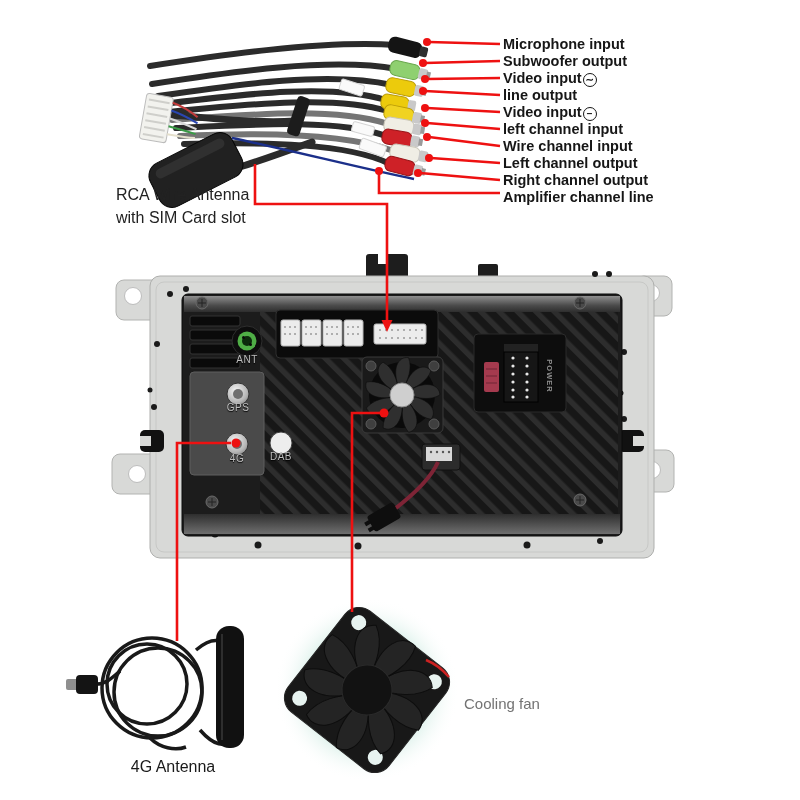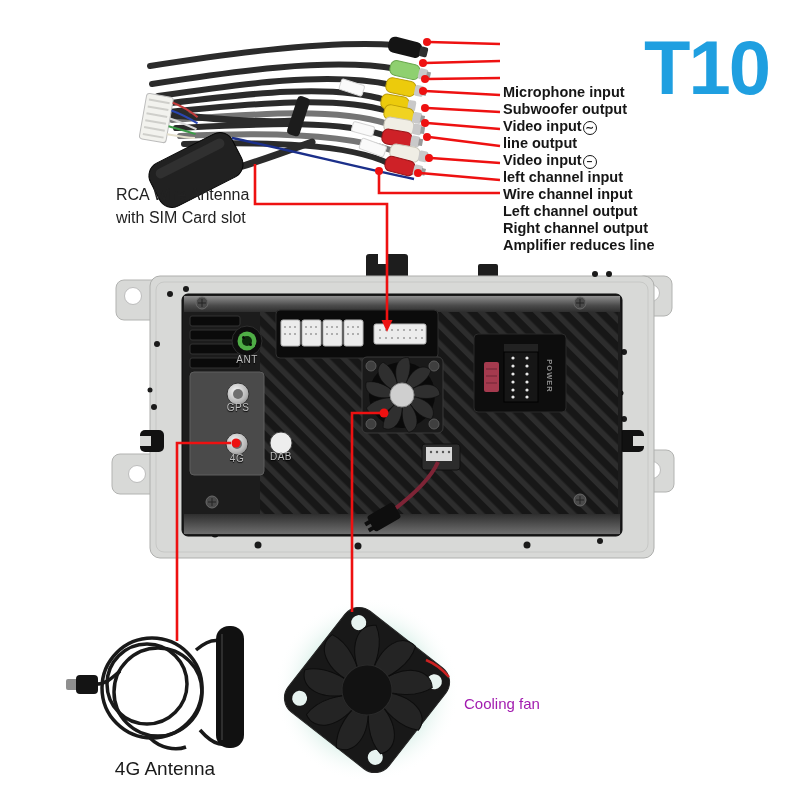--- a/index.html
+++ b/index.html
@@ -1,31 +1,31 @@
 <!DOCTYPE html>
 <html><head>
 <meta charset="utf-8">
 <style>
   html,body{margin:0;padding:0;background:#ffffff;width:800px;height:800px;overflow:hidden;
     font-family:"Liberation Sans",sans-serif;}
   #stage{position:relative;width:800px;height:800px;background:#fff;}
   #art{position:absolute;left:0;top:0;}
   .txt{position:absolute;white-space:nowrap;color:#1b1b1b;}
   .model-badge{left:644px;top:24px;font-size:76px;font-weight:bold;color:#1f9fe0;letter-spacing:-2px;}
-  .conn-label{left:503px;font-size:14.5px;font-weight:600;line-height:16px;color:#161616;margin-top:48px;}
+  .conn-label{left:503px;font-size:14.5px;font-weight:600;line-height:16px;color:#161616;}
   .sym{display:inline-block;width:12px;height:12px;border:1.5px solid #161616;border-radius:50%;
     font-size:10px;line-height:11px;text-align:center;margin-left:1px;vertical-align:0px;font-weight:700;}
   .sym:empty{display:none;}
   .caption{font-size:16px;color:#222;}
   .engraved{font-size:10px;font-weight:normal;color:#bdbdbd;transform:translateX(-50%);
     text-shadow:0 1px 1px #000;letter-spacing:0.5px;}
   .power-label{font-size:7.5px;font-weight:bold;color:#8f8f8f;letter-spacing:1px;
     transform:translate(-50%,-50%) rotate(90deg);}
-  .antenna-caption{font-size:19px;transform:translateX(-50%);color:#1a1a1a;}
-  .fan-caption{font-size:15px;color:#a21caf;}
+  .antenna-caption{font-size:16px;transform:translateX(-50%);color:#1a1a1a;margin-left:8px;}
+  .fan-caption{font-size:15px;color:#737373;}
 </style>
 </head>
 <body>
 
 <div id="stage">
 
 <svg id="art" width="800" height="800" viewBox="0 0 800 800">
   <defs>
     <pattern id="hatch" width="13" height="13" patternUnits="userSpaceOnUse" patternTransform="rotate(-45)">
       <rect width="13" height="13" fill="#171717"></rect>
@@ -396,32 +396,31 @@
     <circle cx="427" cy="137" r="4"></circle>
         <circle cx="429" cy="158" r="4"></circle>
         <circle cx="418" cy="173" r="4"></circle>
     <circle cx="379" cy="171" r="4"></circle>
     <circle cx="236" cy="443" r="4.5"></circle>
     <circle cx="384" cy="413" r="4.5"></circle>
     <polygon points="387,332 381.5,320 392.5,320"></polygon>
   </g>
 </svg>
 
-  <div class="txt model-badge">T10</div>
 
   <div class="txt conn-label" style="top:36px"><span>Microphone input</span></div>
   <div class="txt conn-label" style="top:53px"><span>Subwoofer output</span></div>
   <div class="txt conn-label" style="top:70px"><span>Video input</span><span class="sym">∼</span></div>
   <div class="txt conn-label" style="top:87px"><span>line output</span></div>
   <div class="txt conn-label" style="top:104px"><span>Video input</span><span class="sym">−</span></div>
   <div class="txt conn-label" style="top:121px"><span>left channel input</span></div>
   <div class="txt conn-label" style="top:138px"><span>Wire channel input</span></div>
   <div class="txt conn-label" style="top:155px"><span>Left channel output</span></div>
   <div class="txt conn-label" style="top:172px"><span>Right channel output</span></div>
-  <div class="txt conn-label" style="top:189px"><span>Amplifier reduces line</span></div>
+  <div class="txt conn-label" style="top:189px"><span>Amplifier channel line</span></div>
 
   <div class="txt caption" style="left:116px;top:186px">RCA Wire Antenna</div>
   <div class="txt caption" style="left:116px;top:209px">with SIM Card slot</div>
 
   <div class="txt engraved" style="left:247px;top:354px">ANT</div>
   <div class="txt engraved" style="left:238px;top:402px">GPS</div>
   <div class="txt engraved" style="left:237px;top:453px">4G</div>
   <div class="txt engraved" style="left:281px;top:451px">DAB</div>
   <div class="txt power-label" style="left:549px;top:376px">POWER</div>
 

